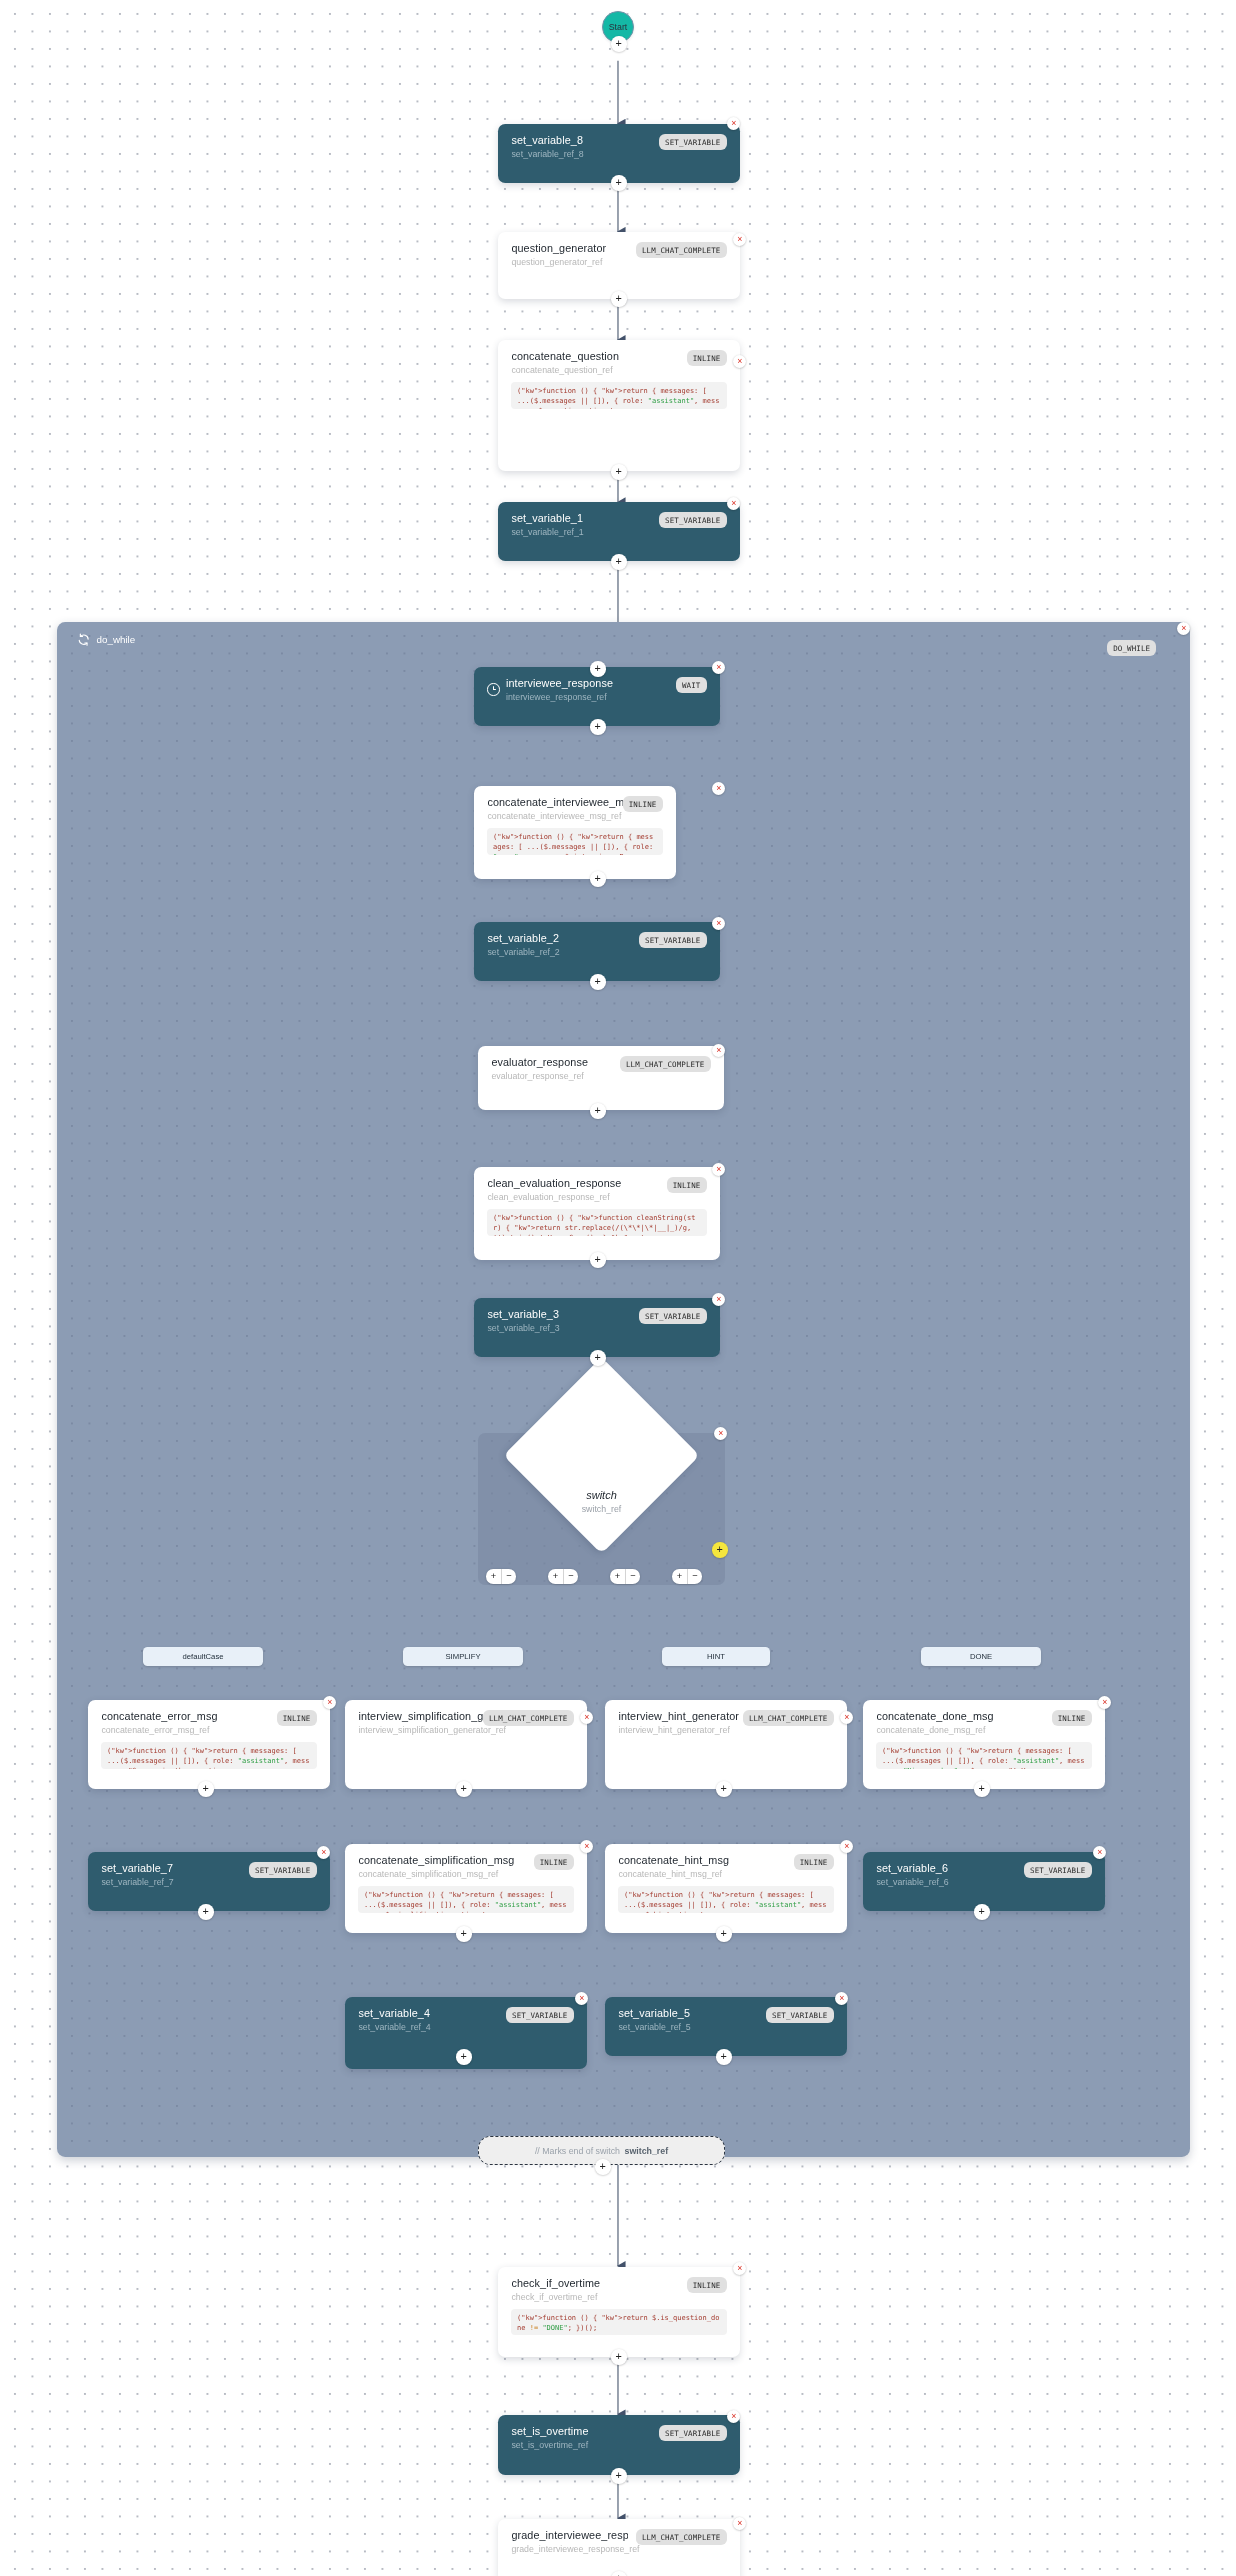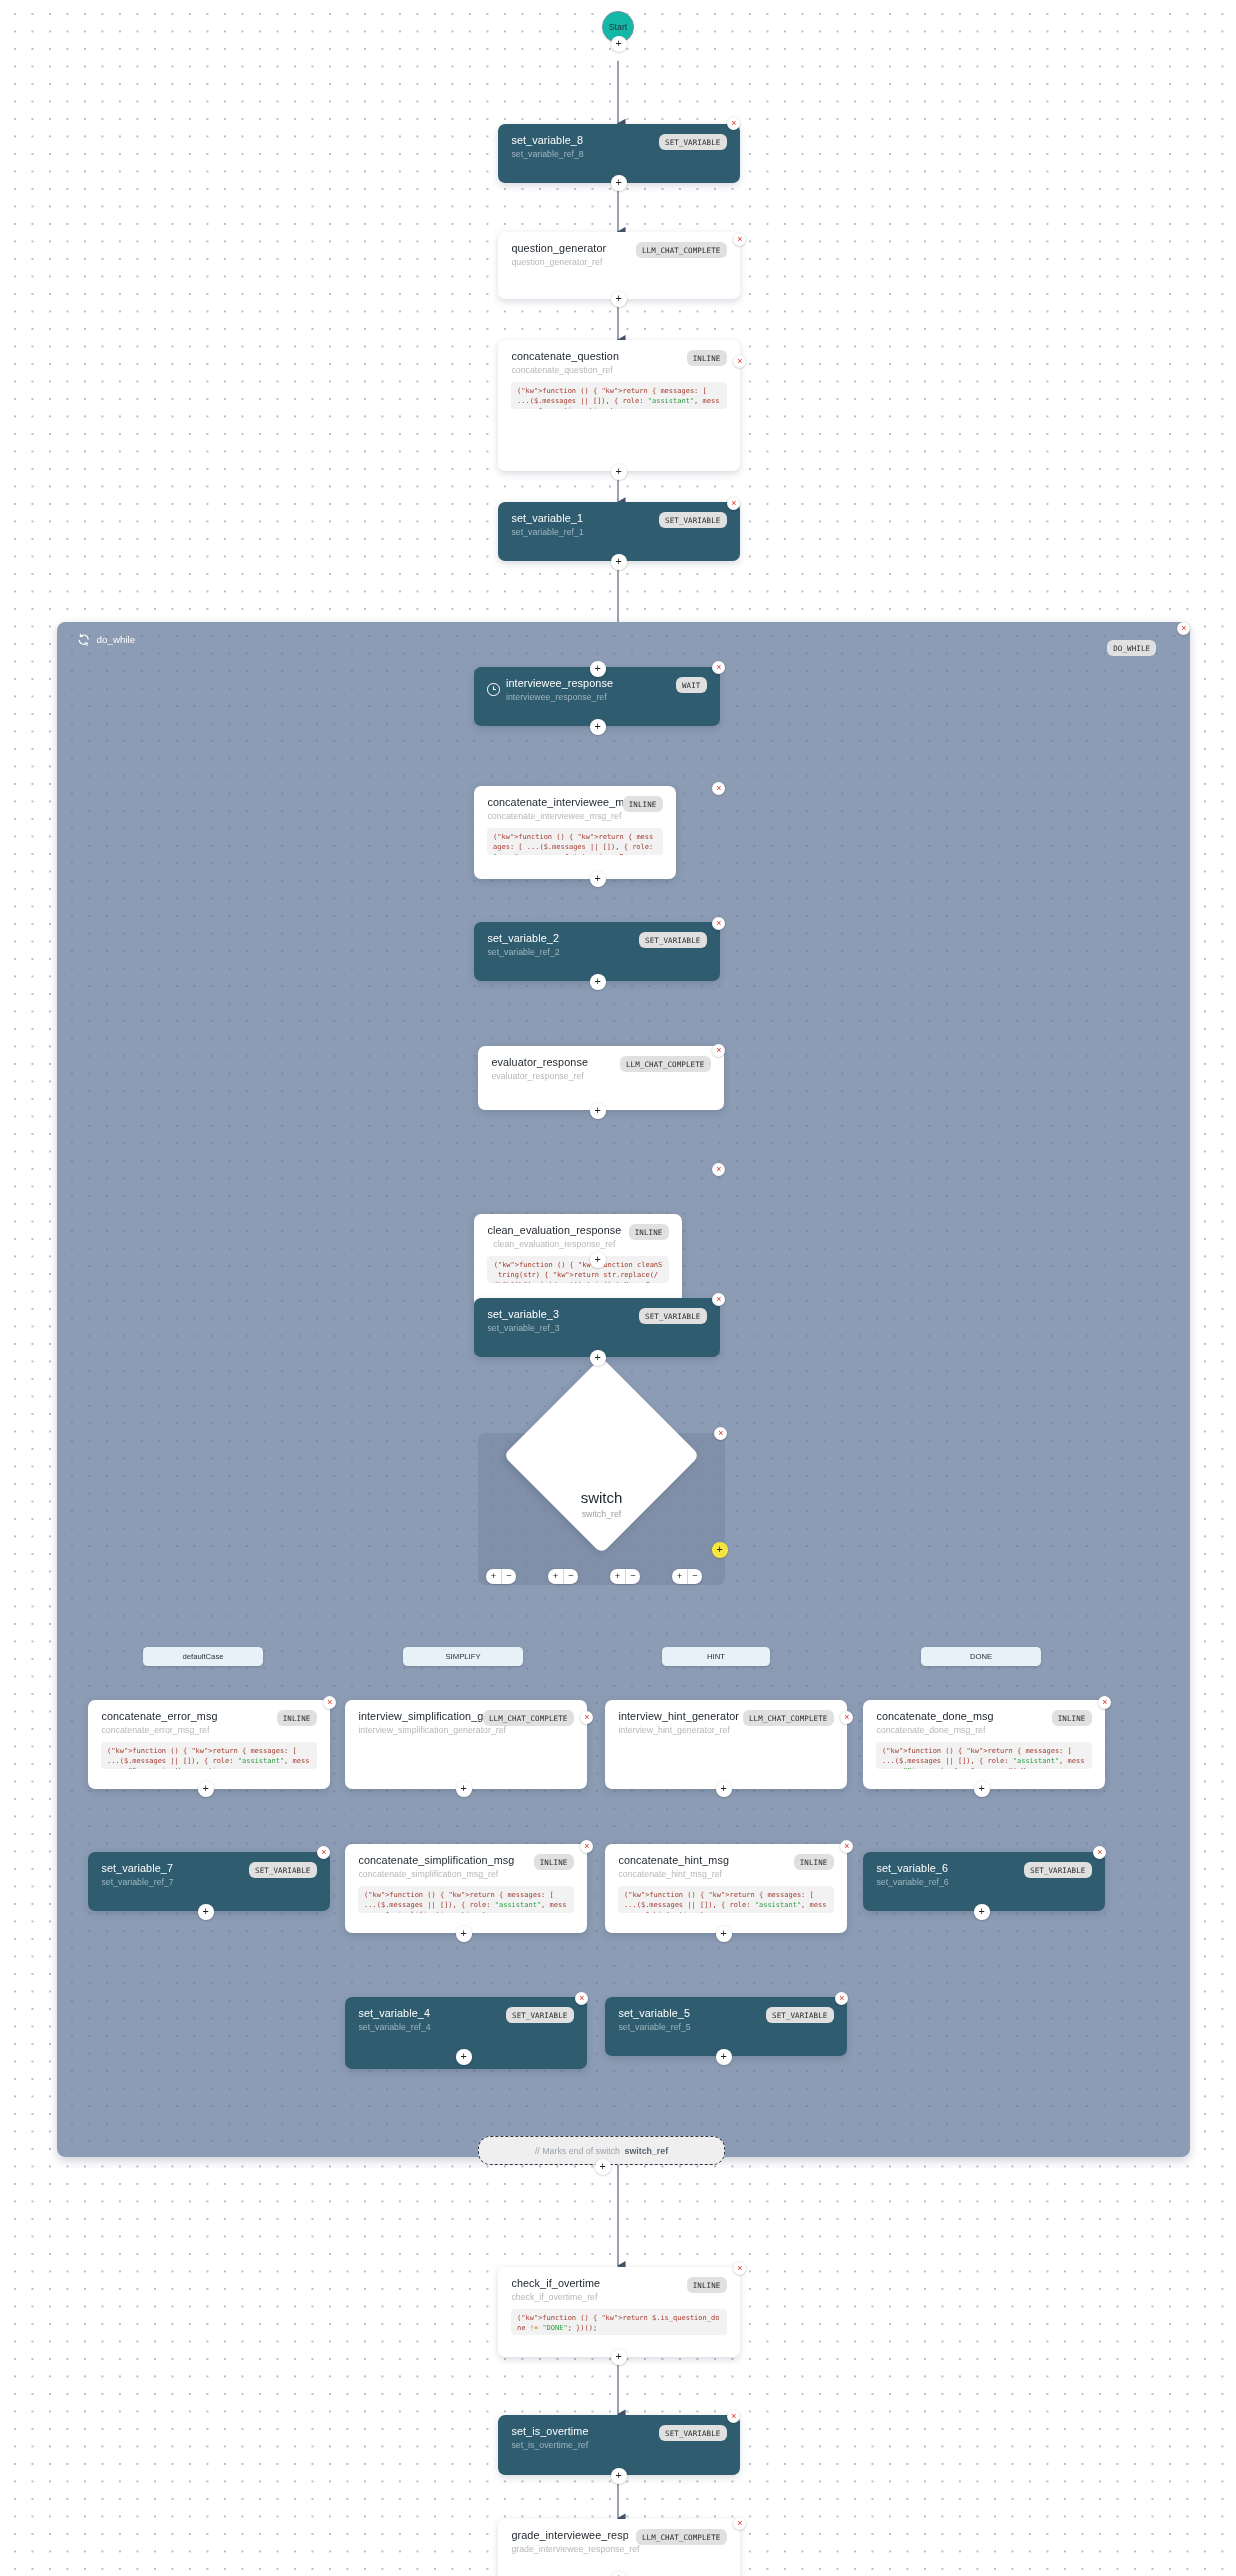--- a/index.html
+++ b/index.html
@@ -149,21 +149,21 @@
     background: #ffffff;
     transform: rotate(45deg);
     border-radius: 7.2px;
     box-shadow: 0 2.6px 7.2px rgba(40,55,80,0.2);
     z-index: 5;
   }
   #switch-text {
     position: absolute;
     z-index: 6; text-align: center; width: 155px;
   }
-  #switch-text .t1 { font-size: 15px; color: #1d242c; }
+  #switch-text .t1 { font-size: 11px; color: #1d242c; font-style: italic; }
   #switch-text .t2 { font-size: 8.8px; color: #9aa0a8; margin-top: 2.6px; }
 
   .pm {
     position: absolute;
     display: flex; align-items: center;
     background: #ffffff;
     border-radius: 7.2px;
     box-shadow: 0 0.5px 2.1px rgba(0,0,0,.25);
     height: 15px;
     z-index: 7;
@@ -428,21 +428,21 @@
         <div class="node-title">evaluator_response</div>
         <div class="node-ref">evaluator_response_ref</div>
       </div>
     </div>
     <div class="badge">LLM_CHAT_COMPLETE</div>
   </div>
 </div>
 <div class="close" style="left:712px; top:1044px;">×</div>
 <div class="plus" style="left:590px; top:1103px;">+</div>
 
-<div class="node light" style="left:474px; top:1214px; width:208px; height:93px;text-align:center;">
+<div class="node light" style="left:474px; top:1167px; width:246px; height:93px;">
   <div class="node-head">
     <div class="node-titlewrap">
       <div>
         <div class="node-title">clean_evaluation_response</div>
         <div class="node-ref">clean_evaluation_response_ref</div>
       </div>
     </div>
     <div class="badge">INLINE</div>
   </div>
   <div class="code">(<span class="&lt;span">"kw"</span>&gt;function () { <span class="&lt;span">"kw"</span>&gt;function cleanString(str) { <span class="&lt;span">"kw"</span>&gt;return str.replace(/(\*\*|\*|__|_)/g, '').trim().toUpperCase(); } <span class="&lt;span">"kw"</span>&gt;return</div>

